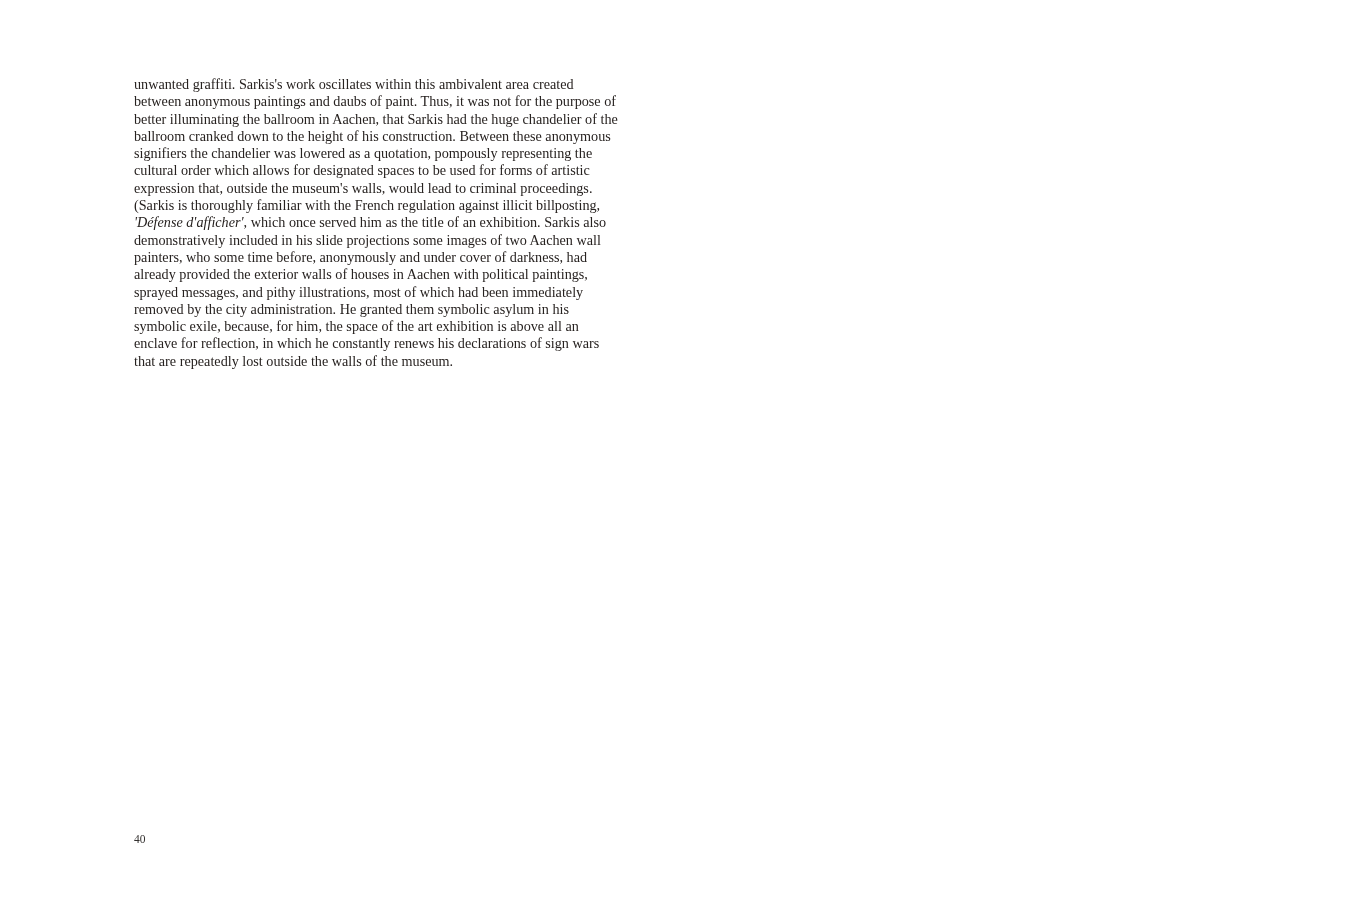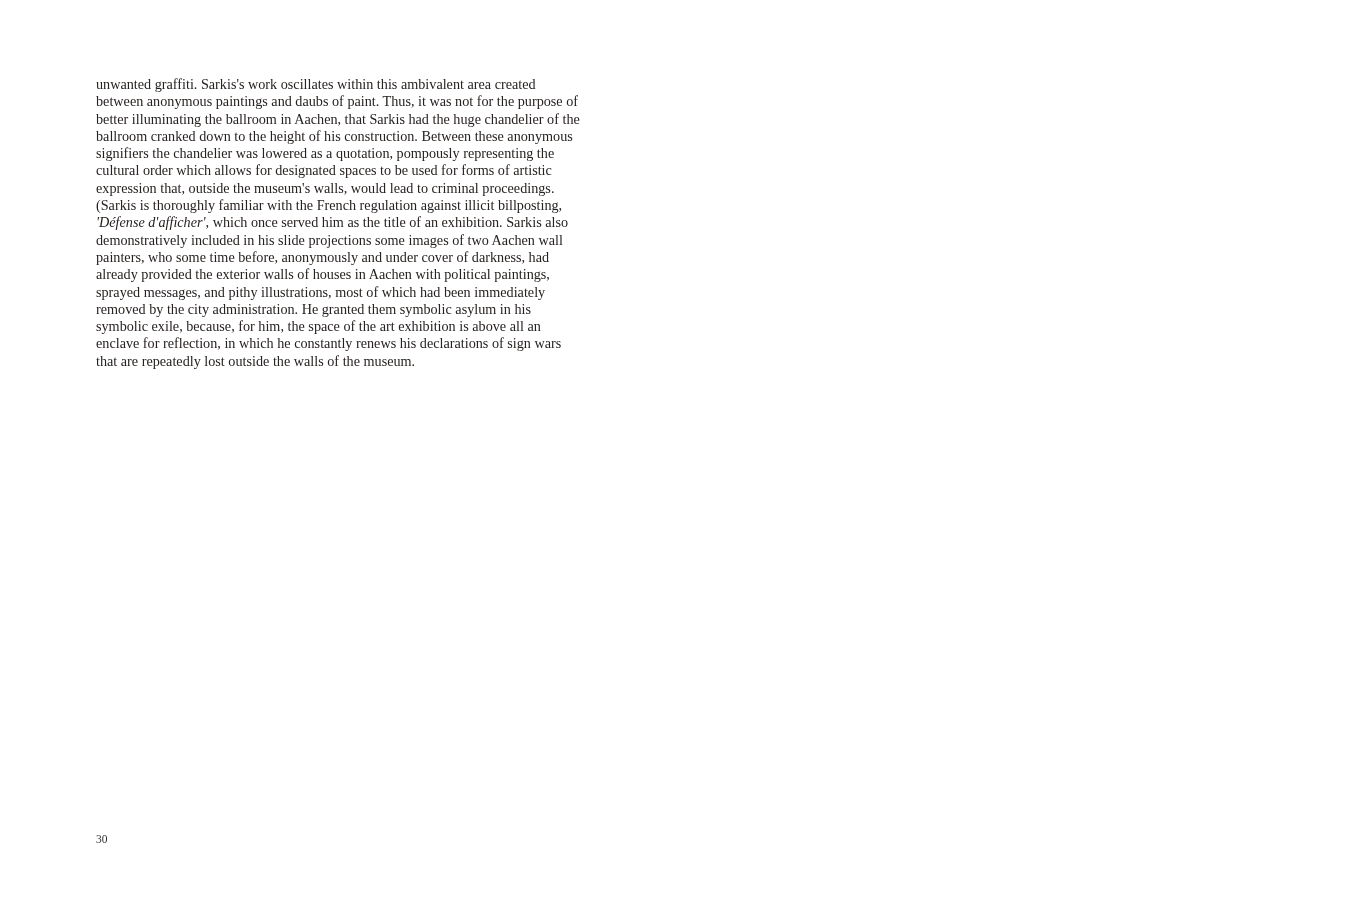--- a/index.html
+++ b/index.html
@@ -5,21 +5,21 @@
   * { margin: 0; padding: 0; box-sizing: border-box; }
   html, body { background: #ffffff; }
   body {
     width: 1353px;
     height: 913px;
     position: relative;
     overflow: hidden;
     font-family: "Liberation Serif", serif;
     color: #272220;
   }
-  .page-half { position: absolute; top: 0; height: 789px; }
+  .page-half { position: absolute; top: 0; height: 789px; margin-left: 38px; }
   .page-left  { left: 0; width: 676px; }
   .page-right { left: 677px; width: 676px; }
 
   .left-body {
     position: absolute;
     left: 96px;
     top: 76px;
     width: 484px;
     font-size: 14.2px;
     line-height: 17.3px;
@@ -31,21 +31,21 @@
     font-size: 11.5px;
     color: #33302e;
   }
   .pageno-left  { left: 96px;  top: 833px; }
 </style>
 </head>
 <body>
 
 <div class="page-half page-left">
   <div class="left-body">unwanted graffiti. Sarkis's work oscillates within this ambivalent area created between anonymous paintings and daubs of paint. Thus, it was not for the purpose of better illuminating the ballroom in Aachen, that Sarkis had the huge chandelier of the ballroom cranked down to the height of his construction. Between these anonymous signifiers the chandelier was lowered as a quotation, pompously representing the cultural order which allows for designated spaces to be used for forms of artistic expression that, outside the museum's walls, would lead to criminal proceedings. (Sarkis is thoroughly familiar with the French regulation against illicit billposting, <i>'Défense d'afficher'</i>, which once served him as the title of an exhibition. Sarkis also demonstratively included in his slide projections some images of two Aachen wall painters, who some time before, anonymously and under cover of darkness, had already provided the exterior walls of houses in Aachen with political paintings, sprayed messages, and pithy illustrations, most of which had been immediately removed by the city administration. He granted them symbolic asylum in his symbolic exile, because, for him, the space of the art exhibition is above all an enclave for reflection, in which he constantly renews his declarations of sign wars that are repeatedly lost outside the walls of the museum.</div>
-  <div class="pageno pageno-left">30</div>
+  <div class="pageno pageno-left">40</div>
 </div>
 
 <div class="page-half page-right">
   
 
   
 
   
 
   

